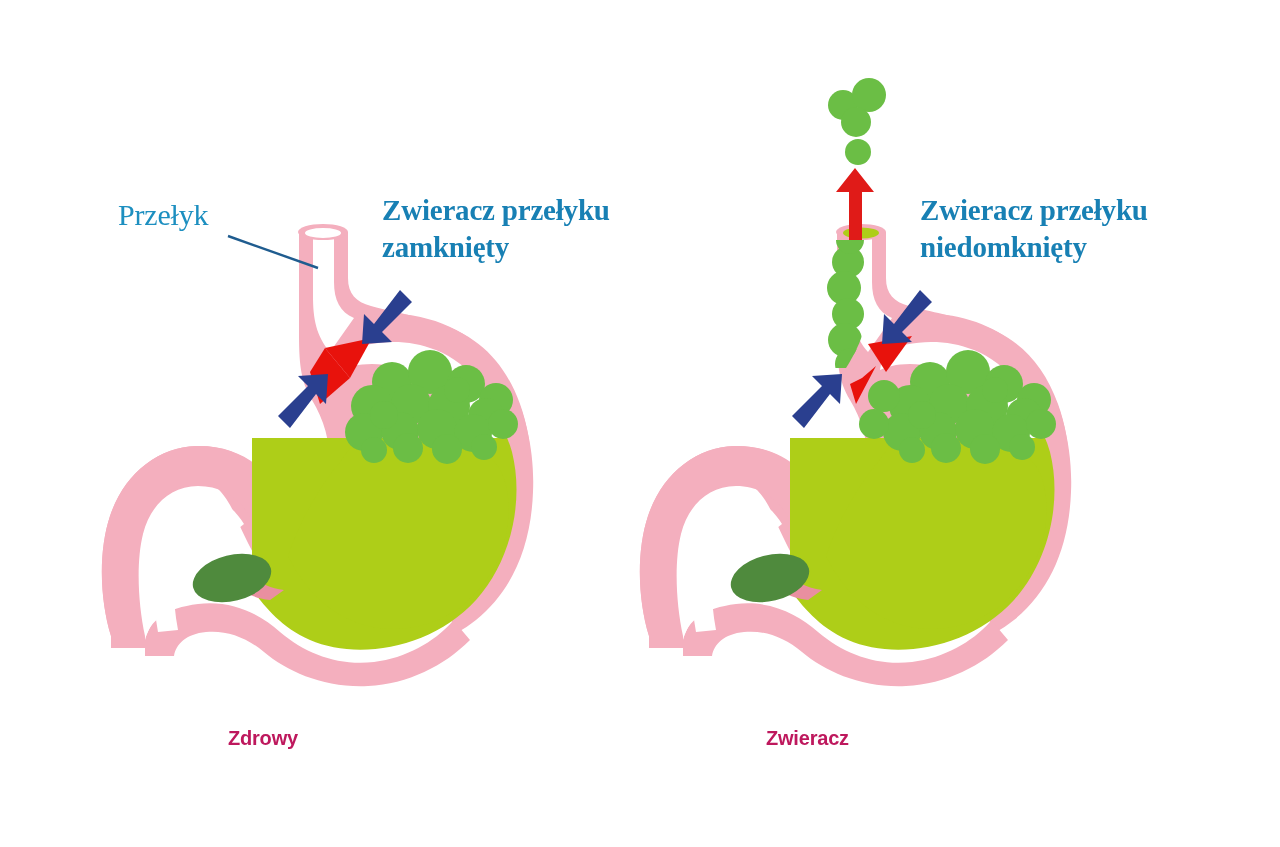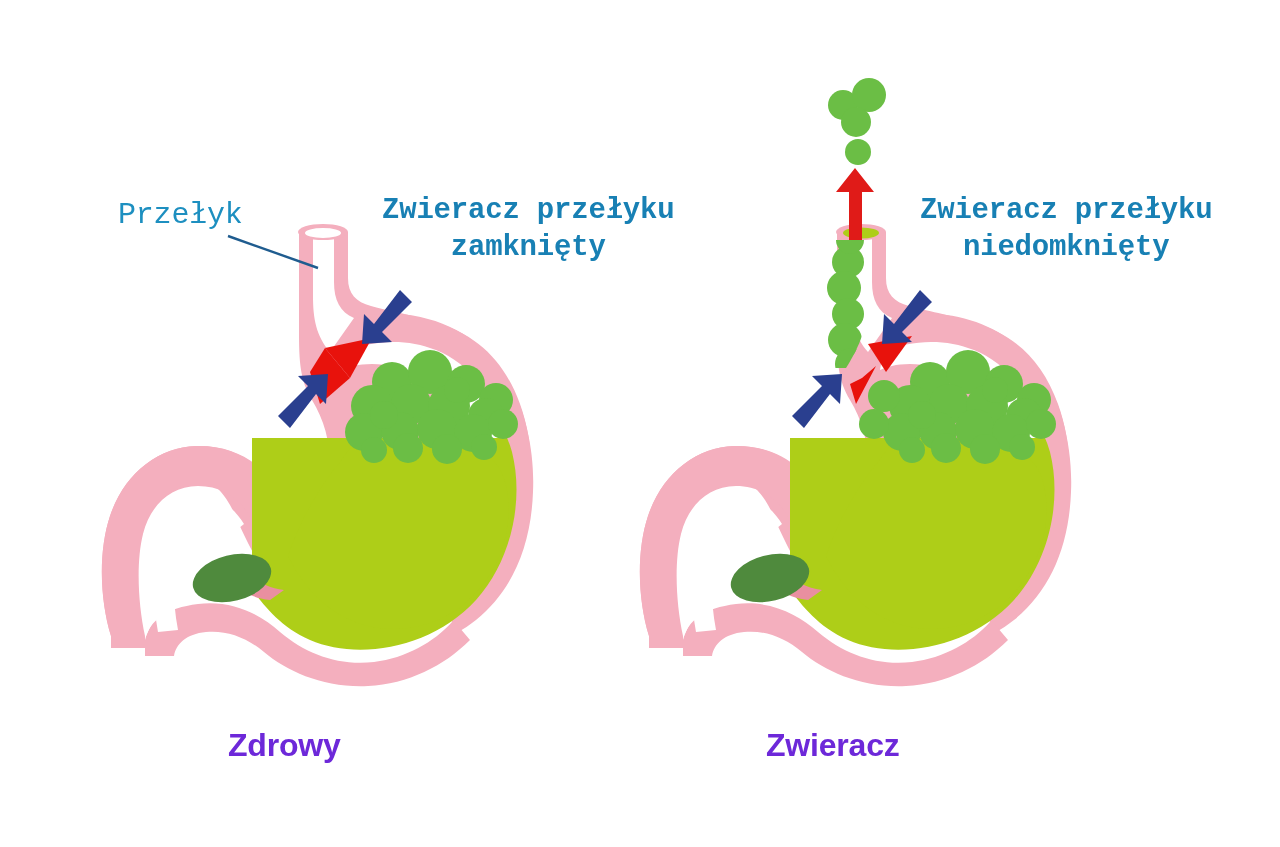--- a/index.html
+++ b/index.html
@@ -25,25 +25,24 @@
     top: 0;
     left: 0;
     width: 1280px;
     height: 847px;
     display: block;
   }
 
   
   .label {
     position: absolute;
-    font-family: Liberation Mono, monospace;
+    font-family: Liberation Serif, serif;
     line-height: 1.28;
     white-space: pre-line;
     letter-spacing: -0.2px;
-    text-align: center;
   }
   .label-esophagus {
     left: 118px;
     top: 196px;
     font-size: 30px;
     font-weight: 400;
     color: #1d8fc0;
   }
   .label-sphincter-closed {
     left: 382px;
@@ -54,23 +53,23 @@
   }
   .label-sphincter-open {
     left: 920px;
     top: 192px;
     font-size: 29px;
     font-weight: 700;
     color: #1880b4;
   }
   .caption {
     position: absolute;
-    font-size: 32px;
+    font-size: 20px;
     font-weight: 700;
-    color: #6d28d9;
+    color: #be185d;
     letter-spacing: -0.2px;
   }
   .caption-healthy { left: 228px; top: 727px; }
   .caption-reflux  { left: 766px; top: 727px; }
 </style>
 </head>
 <body>
 
 <div class="canvas">
 

